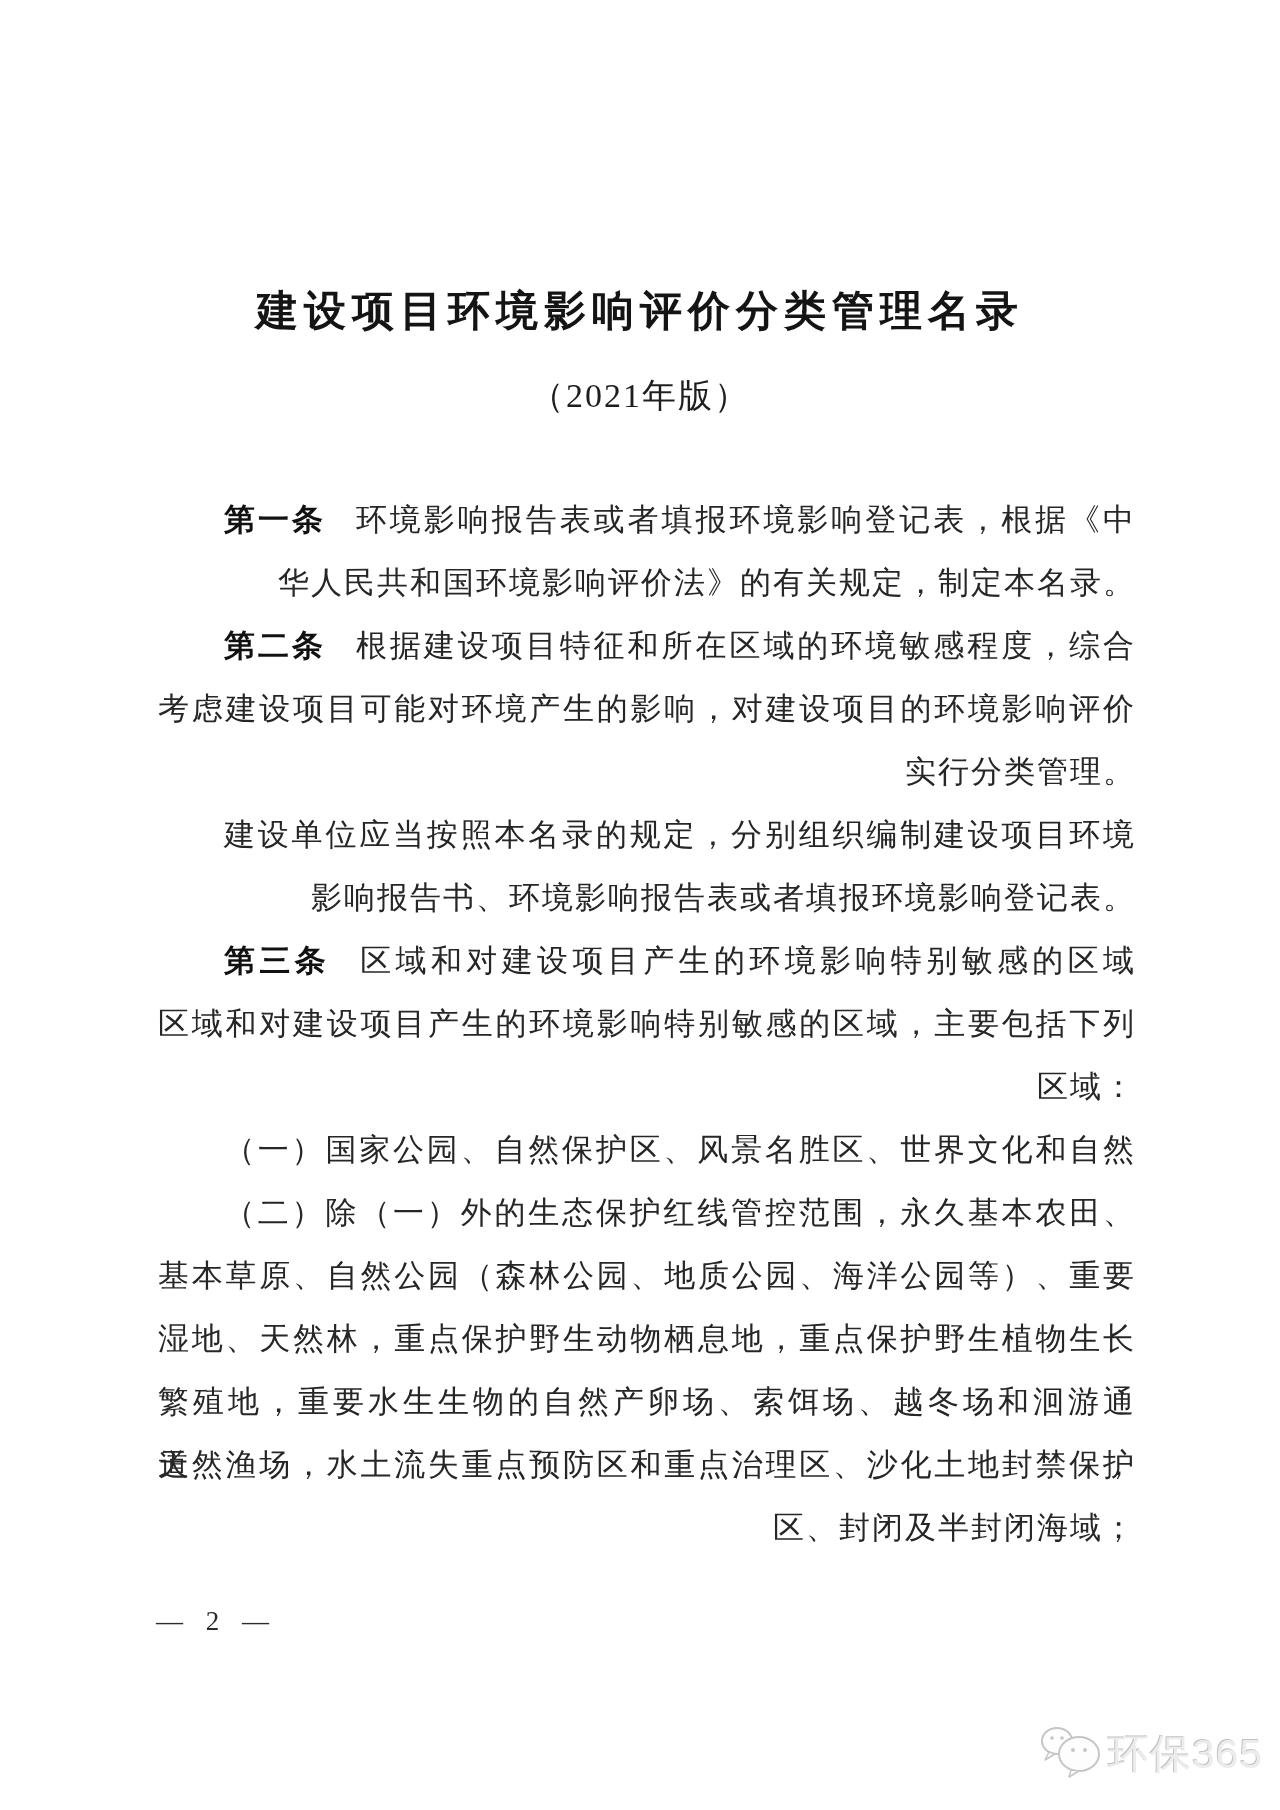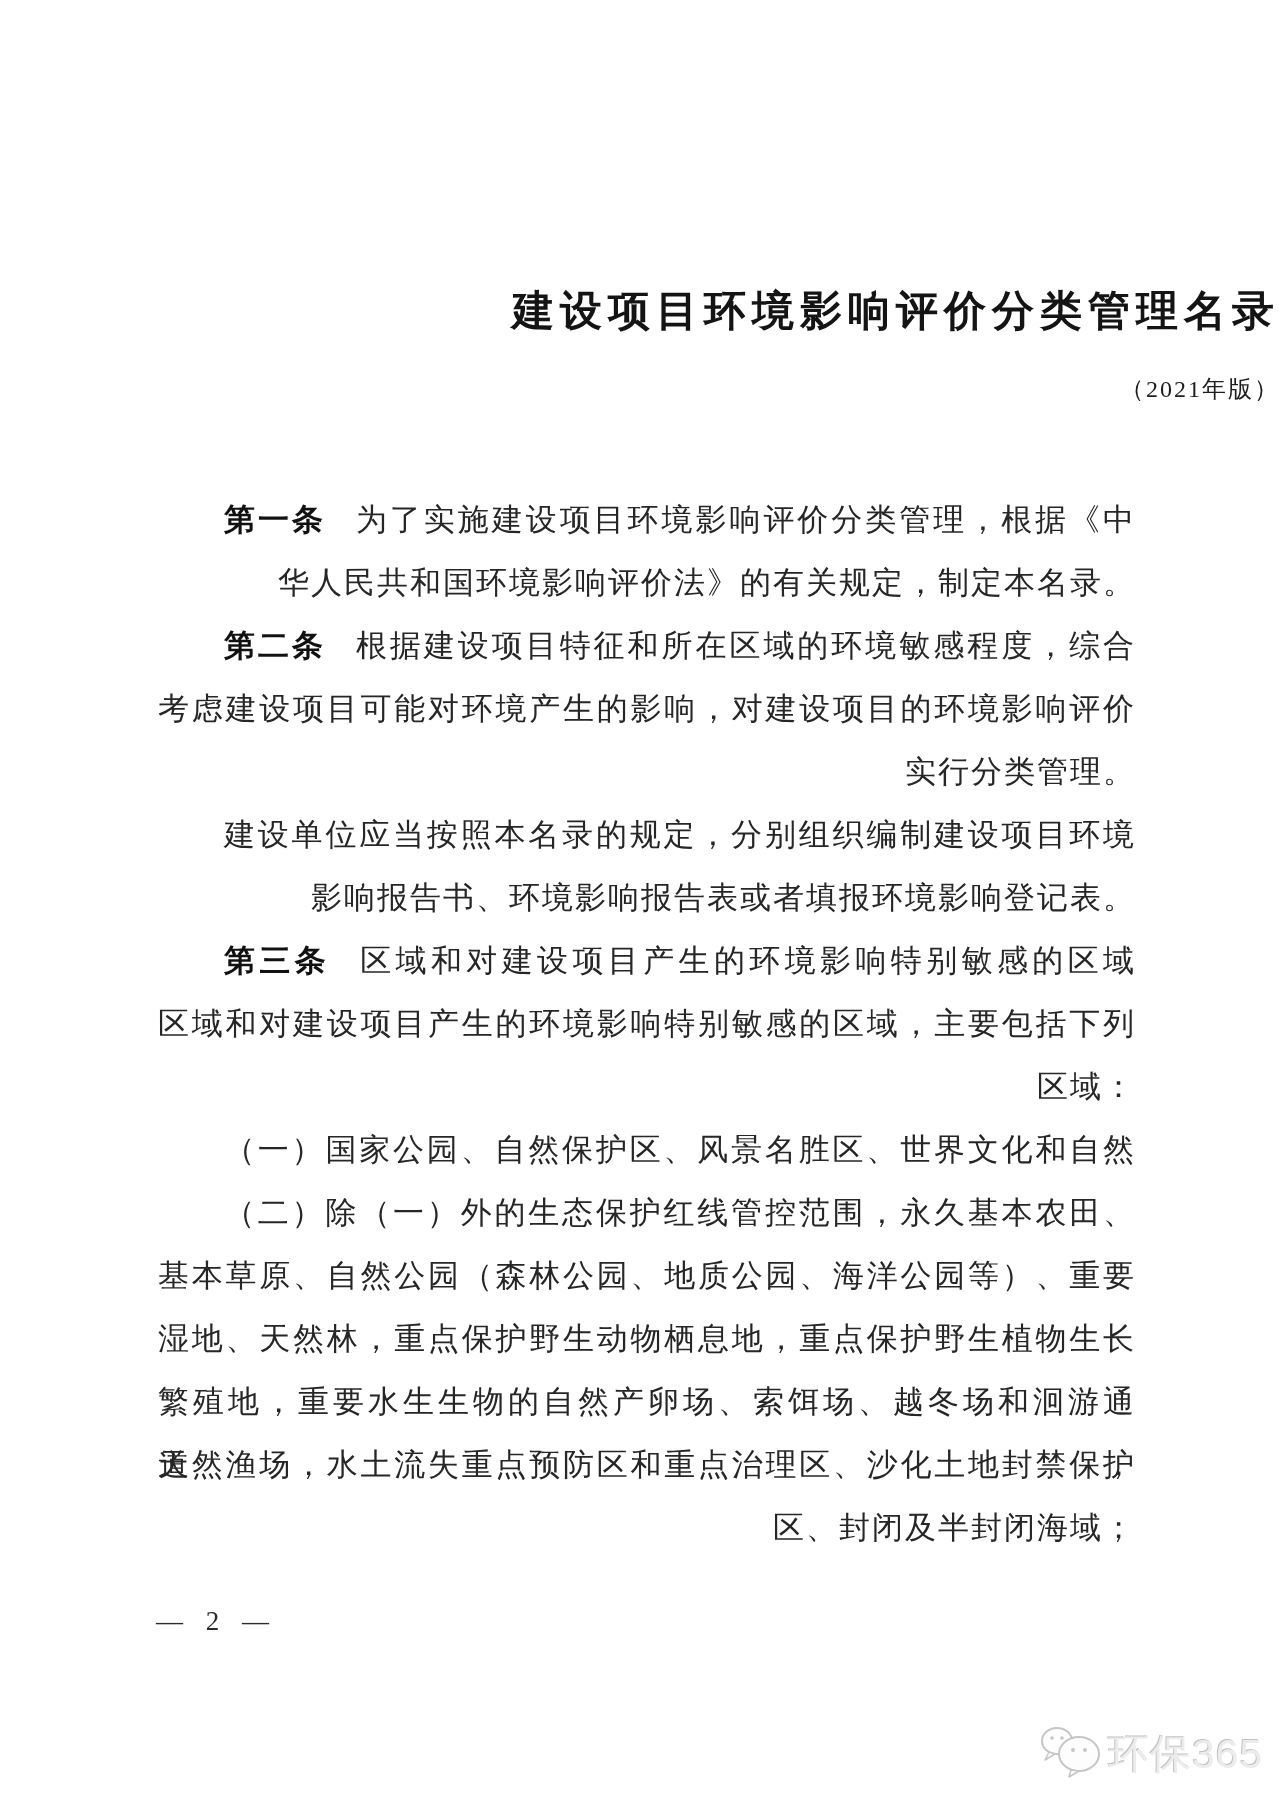--- a/index.html
+++ b/index.html
@@ -11,35 +11,35 @@
     background: #ffffff;
     overflow: hidden;
     font-family: "Liberation Serif", serif;
   }
 
   .doc-title {
     position: absolute;
     top: 283px;
     left: 0;
     width: 100%;
-    text-align: right;
+    text-align: center;
     font-family: "Liberation Sans", sans-serif;
     font-weight: 700;
     font-size: 42px;
     letter-spacing: 6px;
     color: #141414;
   }
 
   .doc-subtitle {
     position: absolute;
     top: 373px;
     left: 0;
     width: 100%;
-    text-align: right;
-    font-size: 24px;
+    text-align: center;
+    font-size: 34px;
     letter-spacing: 2px;
     color: #1e1e1e;
   }
 
   .doc-body {
     position: absolute;
     left: 158px;
     top: 488px;
     width: 978px;
     font-size: 31px;
@@ -100,21 +100,21 @@
 </style>
 </head>
 <body>
 
 <div class="page">
 
   <div class="doc-title">建设项目环境影响评价分类管理名录</div>
   <div class="doc-subtitle">（2021年版）</div>
 
   <div class="doc-body">
-    <div class="ln indent jl"><span class="term">第一条</span><span>为了实施建设项目环境影响评价分类管理，根据《中</span></div>
+    <div class="ln indent jl"><span class="term">第一条</span><span>环境影响报告表或者填报环境影响登记表，根据《中</span></div>
     <div class="ln end"><span>华人民共和国环境影响评价法》的有关规定，制定本名录。</span></div>
     <div class="ln indent jl"><span class="term">第二条</span><span>根据建设项目特征和所在区域的环境敏感程度，综合</span></div>
     <div class="ln jl"><span>考虑建设项目可能对环境产生的影响，对建设项目的环境影响评价</span></div>
     <div class="ln end"><span>实行分类管理。</span></div>
     <div class="ln indent jl"><span>建设单位应当按照本名录的规定，分别组织编制建设项目环境</span></div>
     <div class="ln end"><span>影响报告书、环境影响报告表或者填报环境影响登记表。</span></div>
     <div class="ln indent jl"><span class="term">第三条</span><span>区域和对建设项目产生的环境影响特别敏感的区域</span></div>
     <div class="ln jl"><span>区域和对建设项目产生的环境影响特别敏感的区域，主要包括下列</span></div>
     <div class="ln end"><span>区域：</span></div>
     <div class="ln indent jl"><span>（一）国家公园、自然保护区、风景名胜区、世界文化和自然</span></div>

